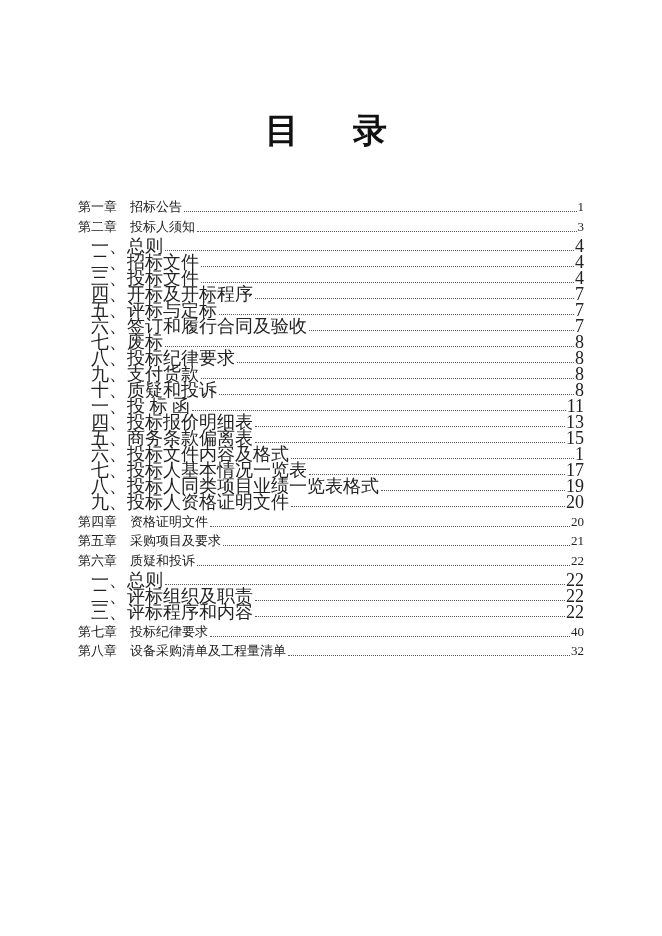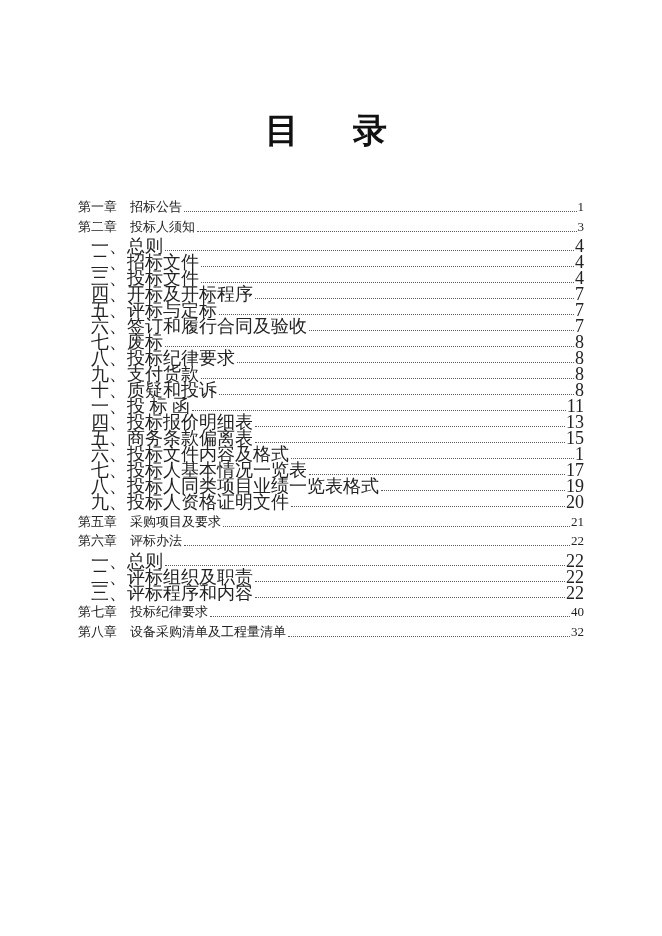--- a/index.html
+++ b/index.html
@@ -163,26 +163,31 @@
         <span class="toc-label">八、投标人同类项目业绩一览表格式</span>
         <span class="toc-dots"></span>
         <span class="toc-page-num">19</span>
       </div>
       <div class="toc-row lvl2">
         <span class="toc-label">九、投标人资格证明文件</span>
         <span class="toc-dots"></span>
         <span class="toc-page-num">20</span>
       </div>
       <div class="toc-row lvl1">
+        <span class="toc-label">第四章　资格证明文件</span>
+        <span class="toc-dots"></span>
+        <span class="toc-page-num">20</span>
+      </div>
+      <div class="toc-row lvl1">
         <span class="toc-label">第五章　采购项目及要求</span>
         <span class="toc-dots"></span>
         <span class="toc-page-num">21</span>
       </div>
       <div class="toc-row lvl1">
-        <span class="toc-label">第六章　评标办法</span>
+        <span class="toc-label">第六章　质疑和投诉</span>
         <span class="toc-dots"></span>
         <span class="toc-page-num">22</span>
       </div>
       <div class="toc-row lvl2">
         <span class="toc-label">一、总则</span>
         <span class="toc-dots"></span>
         <span class="toc-page-num">22</span>
       </div>
       <div class="toc-row lvl2">
         <span class="toc-label">二、评标组织及职责</span>

